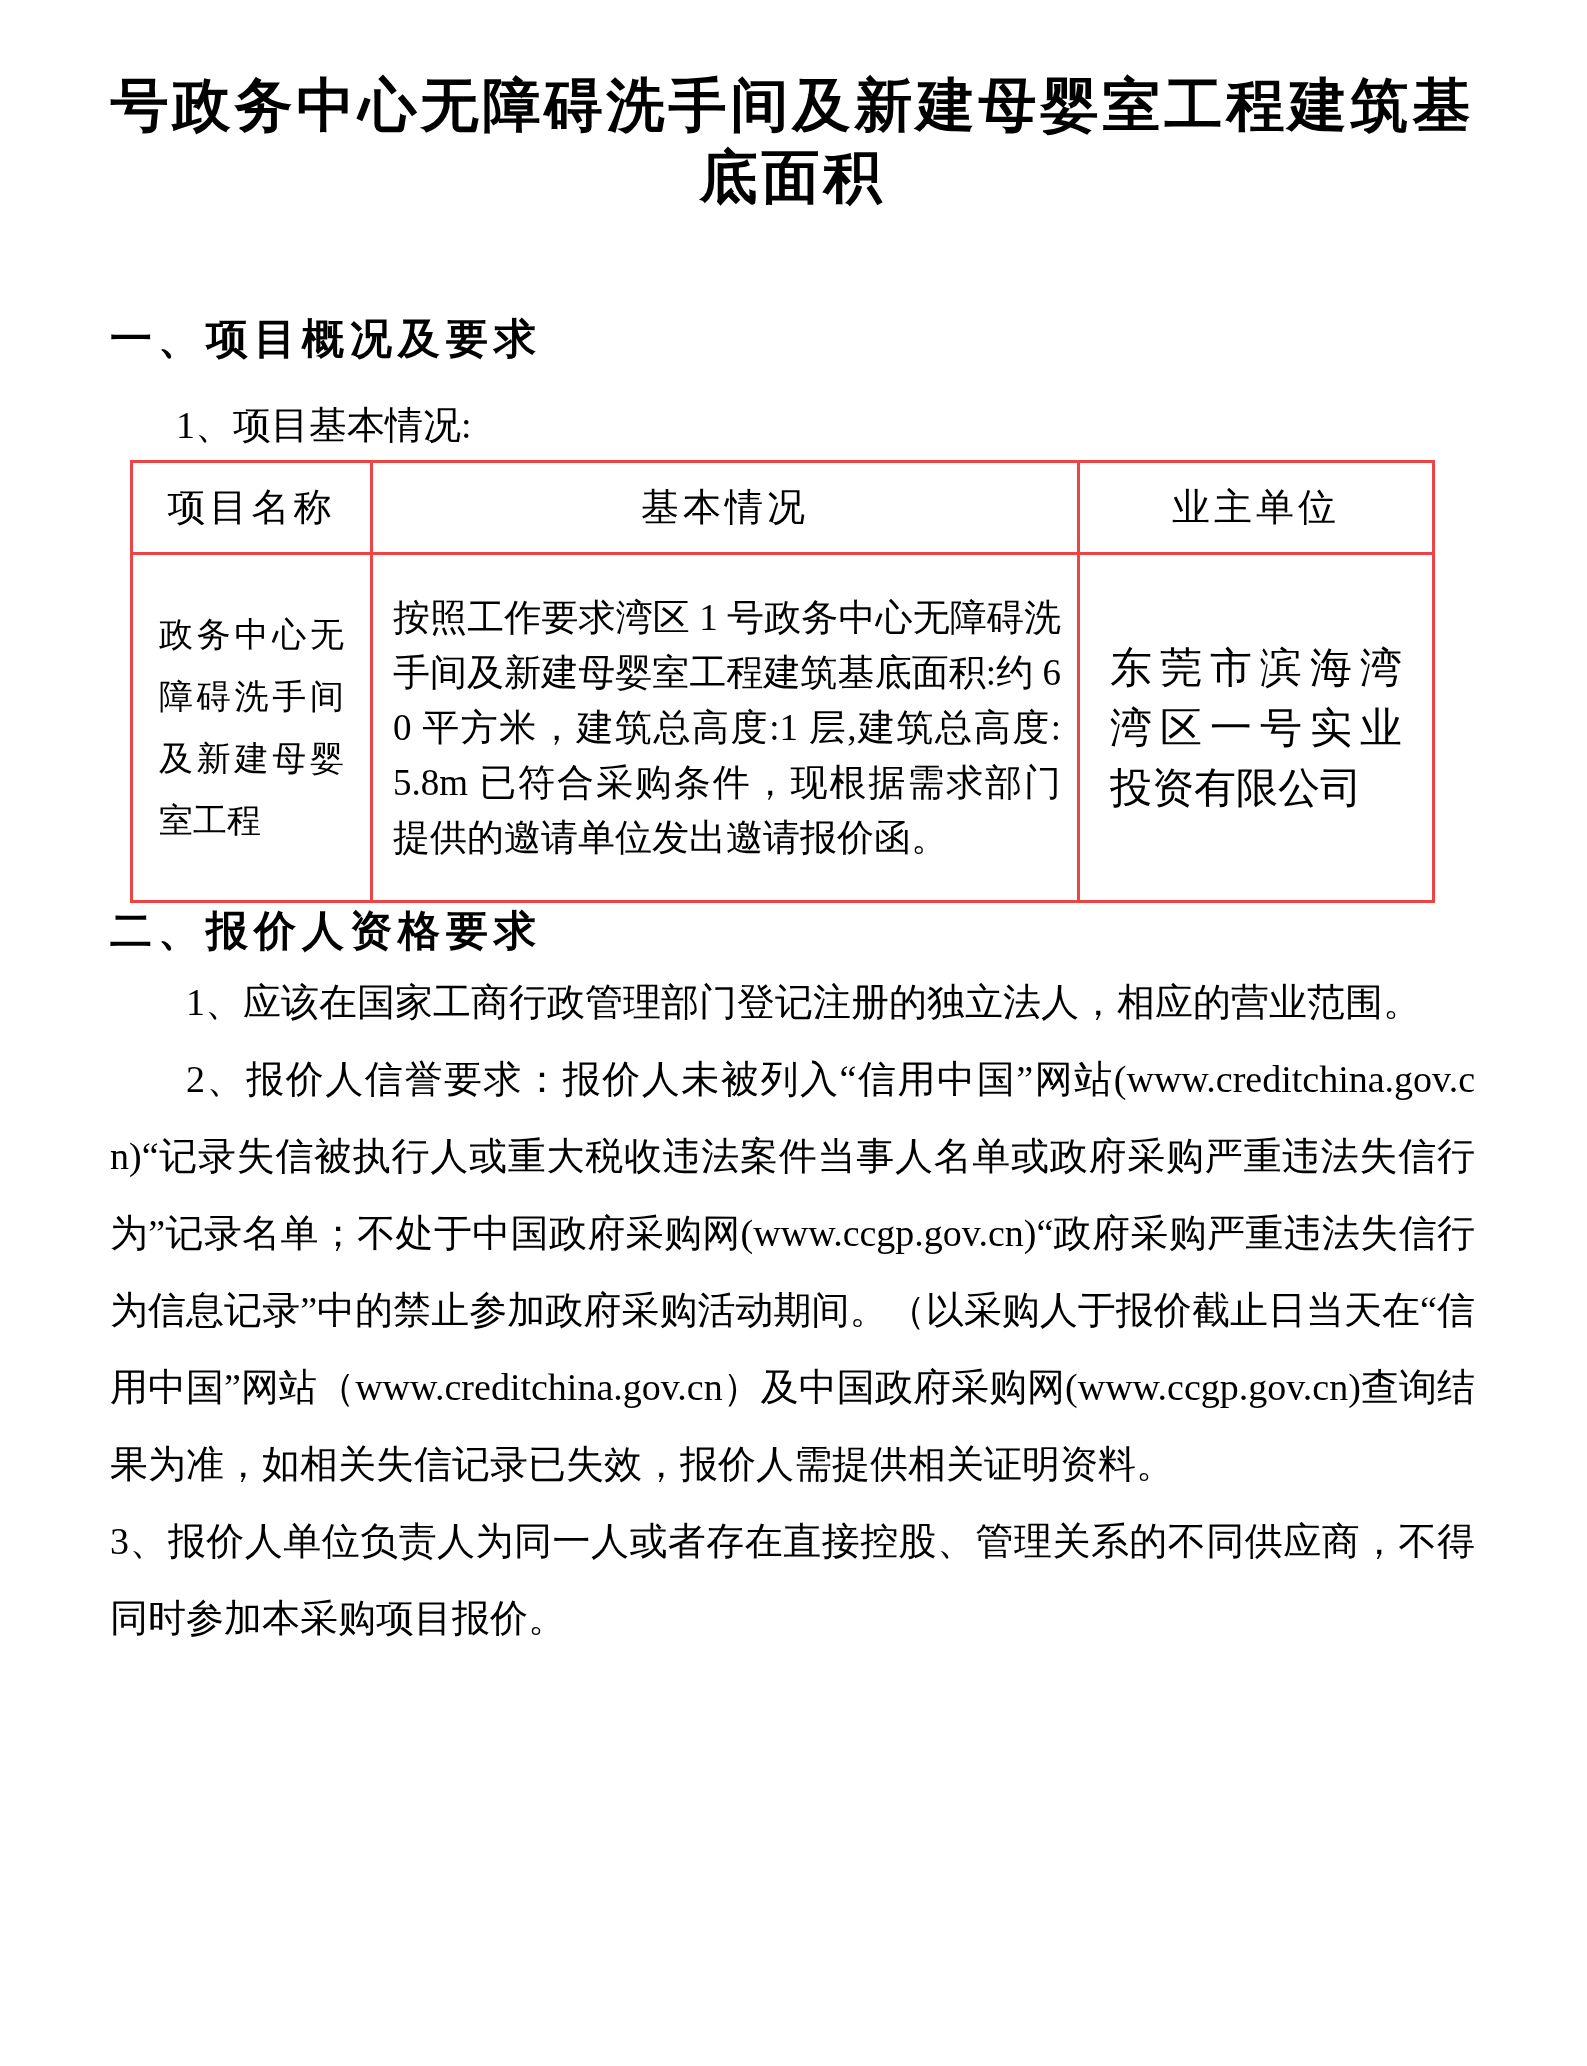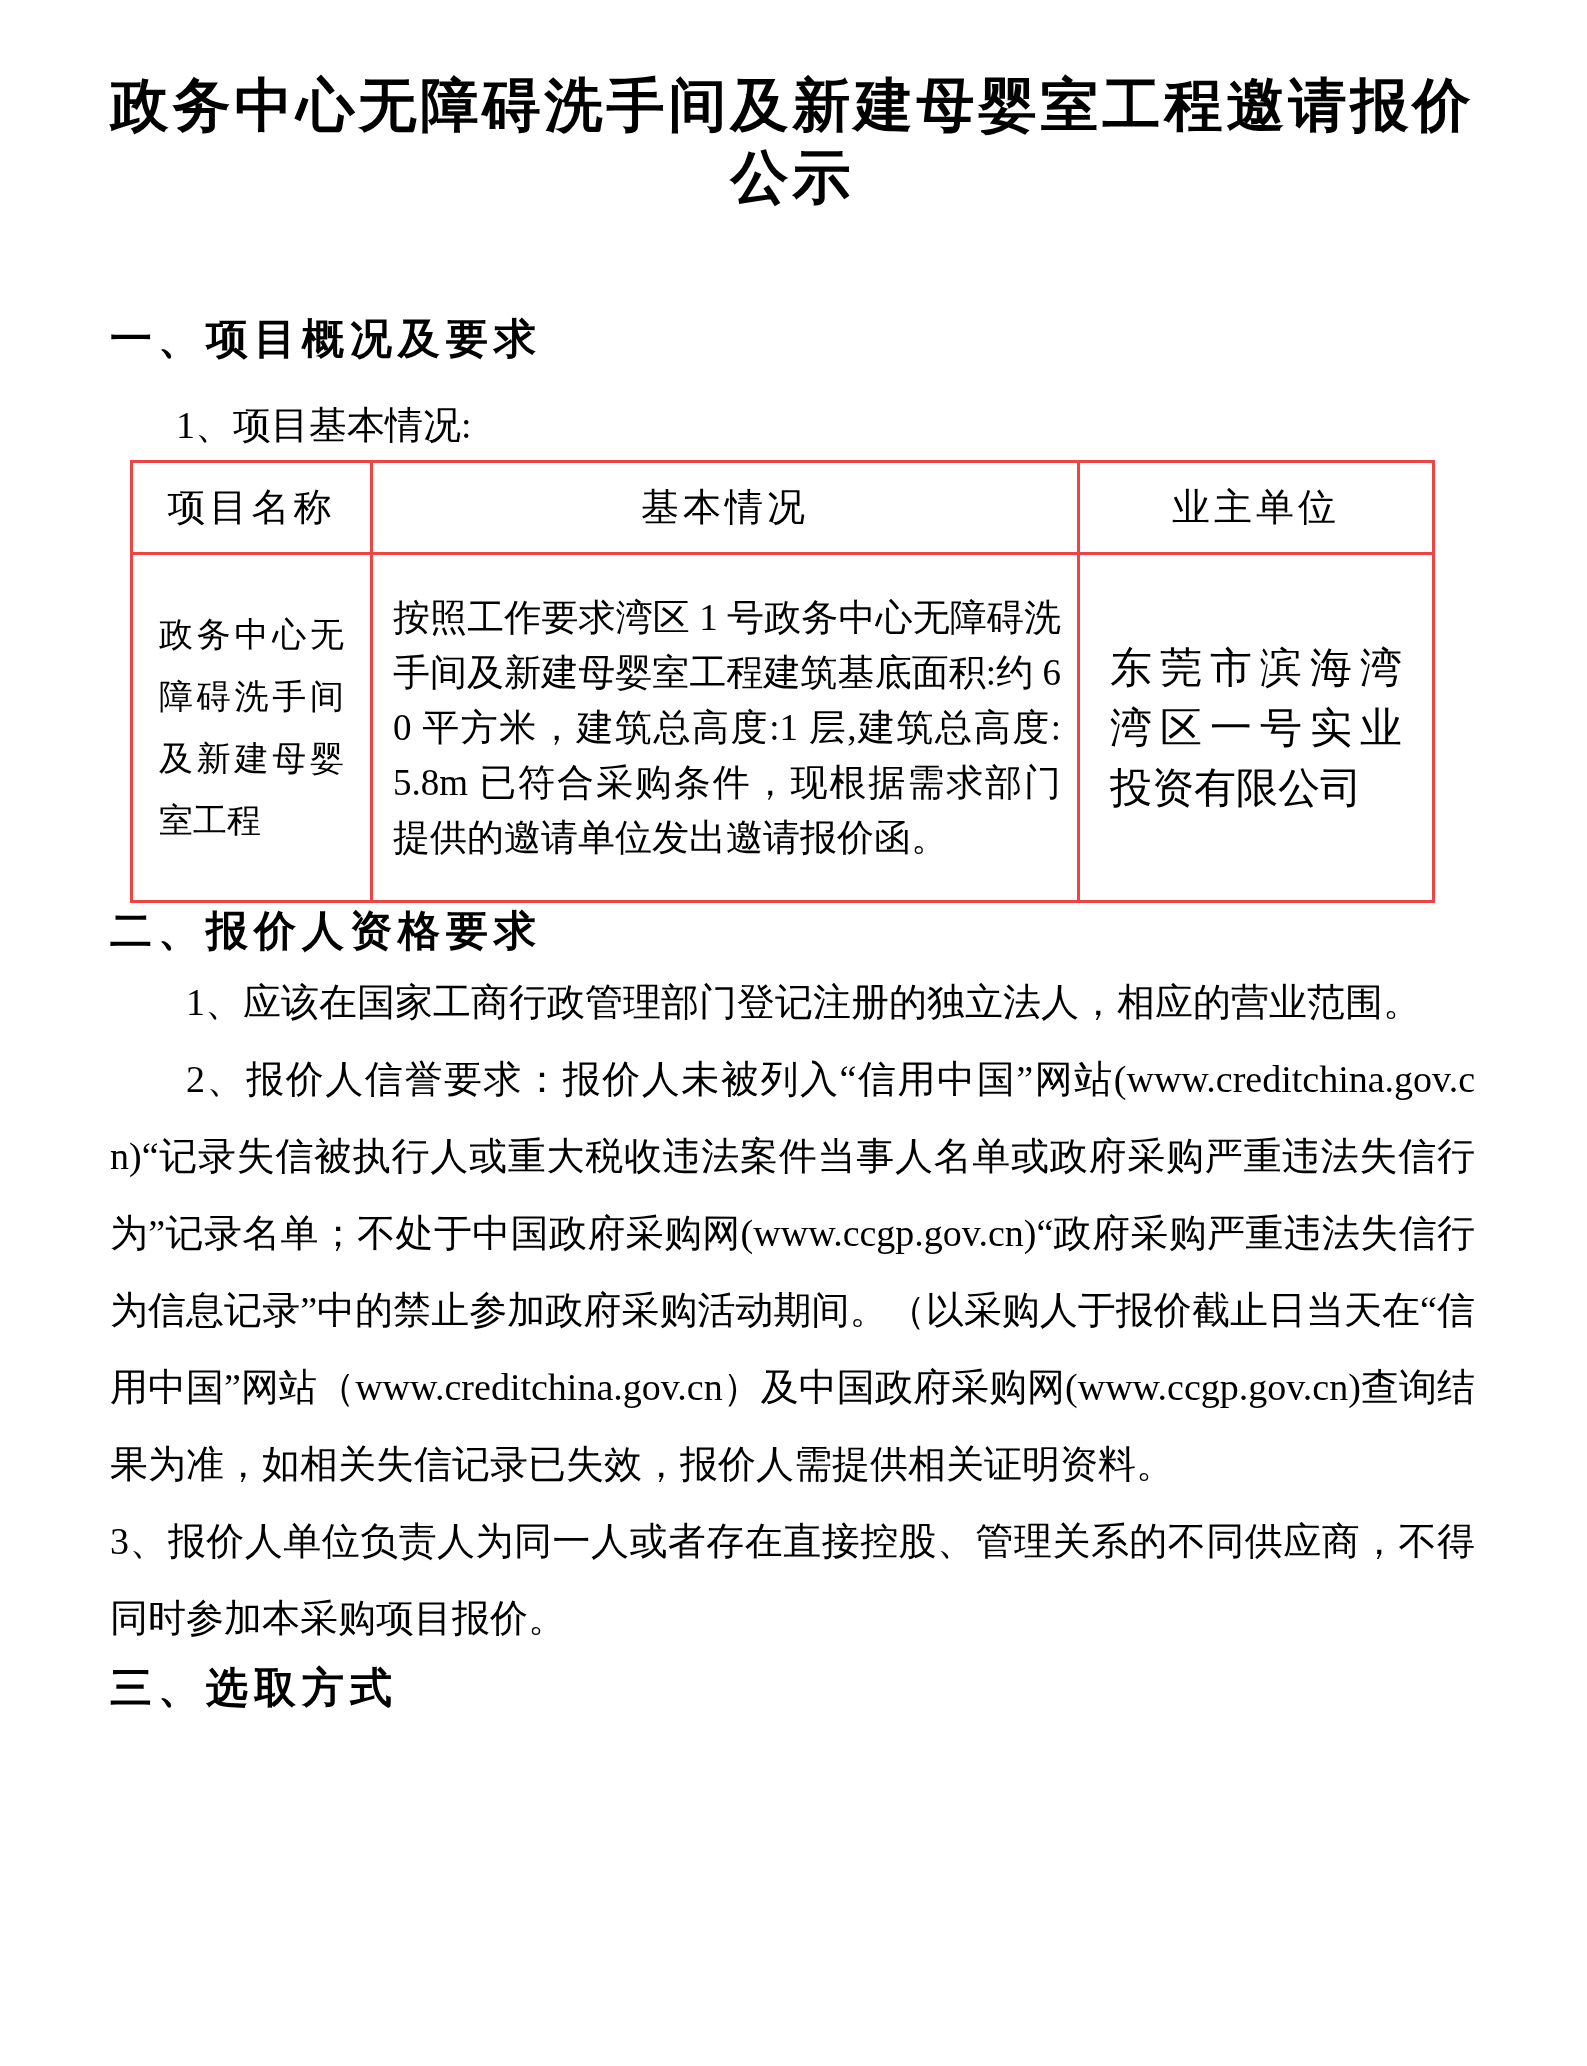--- a/index.html
+++ b/index.html
@@ -95,21 +95,21 @@
   }
   p.para.first-gap { margin-top:8px; }
   .indent2 { text-indent:76px; }
   .indent0 { text-indent:0;font-family:Liberation Serif, serif; }
 </style>
 </head>
 <body>
 
 <div class="page">
 
-  <h1 class="doc-title">政务中心无障碍洗手间及新建母婴室工程邀请报价公示</h1>
+  <h1 class="doc-title">号政务中心无障碍洗手间及新建母婴室工程建筑基底面积</h1>
 
   <h2 class="sec-heading">一、项目概况及要求</h2>
 
   <p class="sub-label">1、项目基本情况:</p>
 
   <table class="info-table">
     <colgroup>
       <col style="width:240px">
       <col style="width:707px">
       <col style="width:355px">
@@ -131,16 +131,15 @@
   </table>
 
   <h2 class="sec-heading h2">二、报价人资格要求</h2>
 
   <p class="para indent2 first-gap">1、应该在国家工商行政管理部门登记注册的独立法人，相应的营业范围。</p>
 
   <p class="para indent2">2、报价人信誉要求：报价人未被列入“信用中国”网站(www.creditchina.gov.cn)“记录失信被执行人或重大税收违法案件当事人名单或政府采购严重违法失信行为”记录名单；不处于中国政府采购网(www.ccgp.gov.cn)“政府采购严重违法失信行为信息记录”中的禁止参加政府采购活动期间。（以采购人于报价截止日当天在“信用中国”网站（www.creditchina.gov.cn）及中国政府采购网(www.ccgp.gov.cn)查询结果为准，如相关失信记录已失效，报价人需提供相关证明资料。</p>
 
   <p class="para indent0">3、报价人单位负责人为同一人或者存在直接控股、管理关系的不同供应商，不得同时参加本采购项目报价。</p>
 
-  <h2 class="sec-heading h3">三、选取方式</h2>
 
 
 </div>
 
 </body></html>

